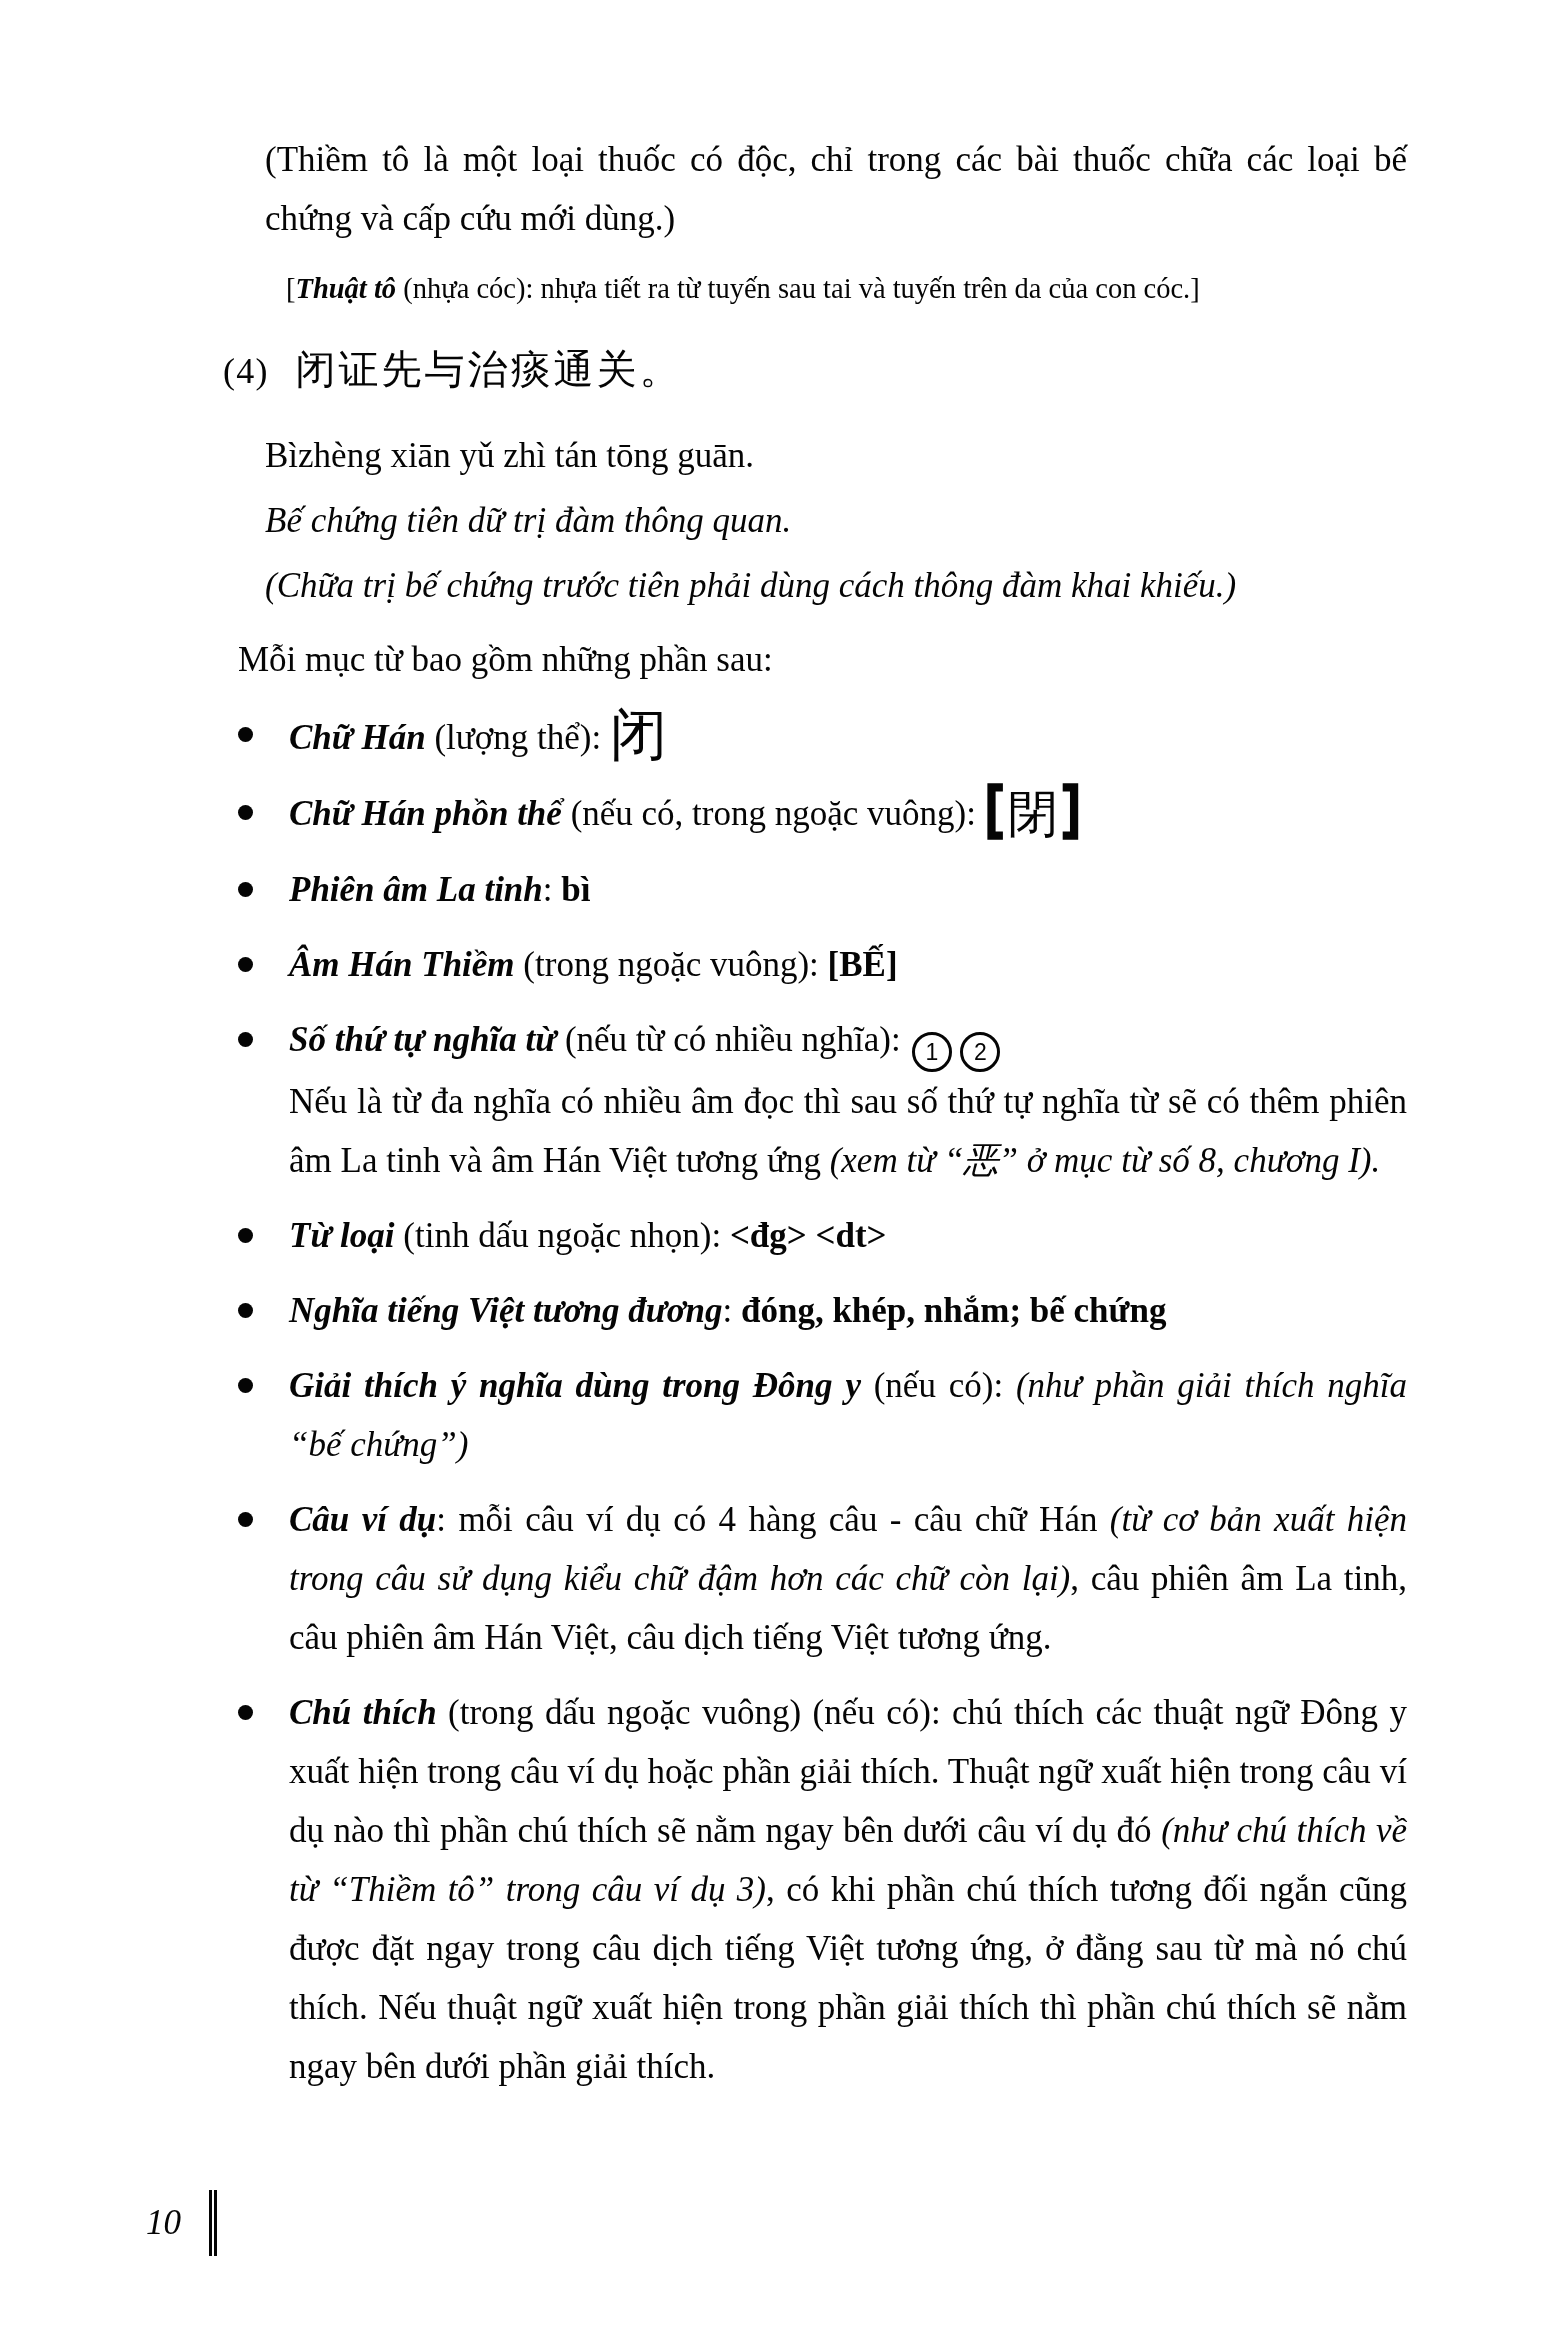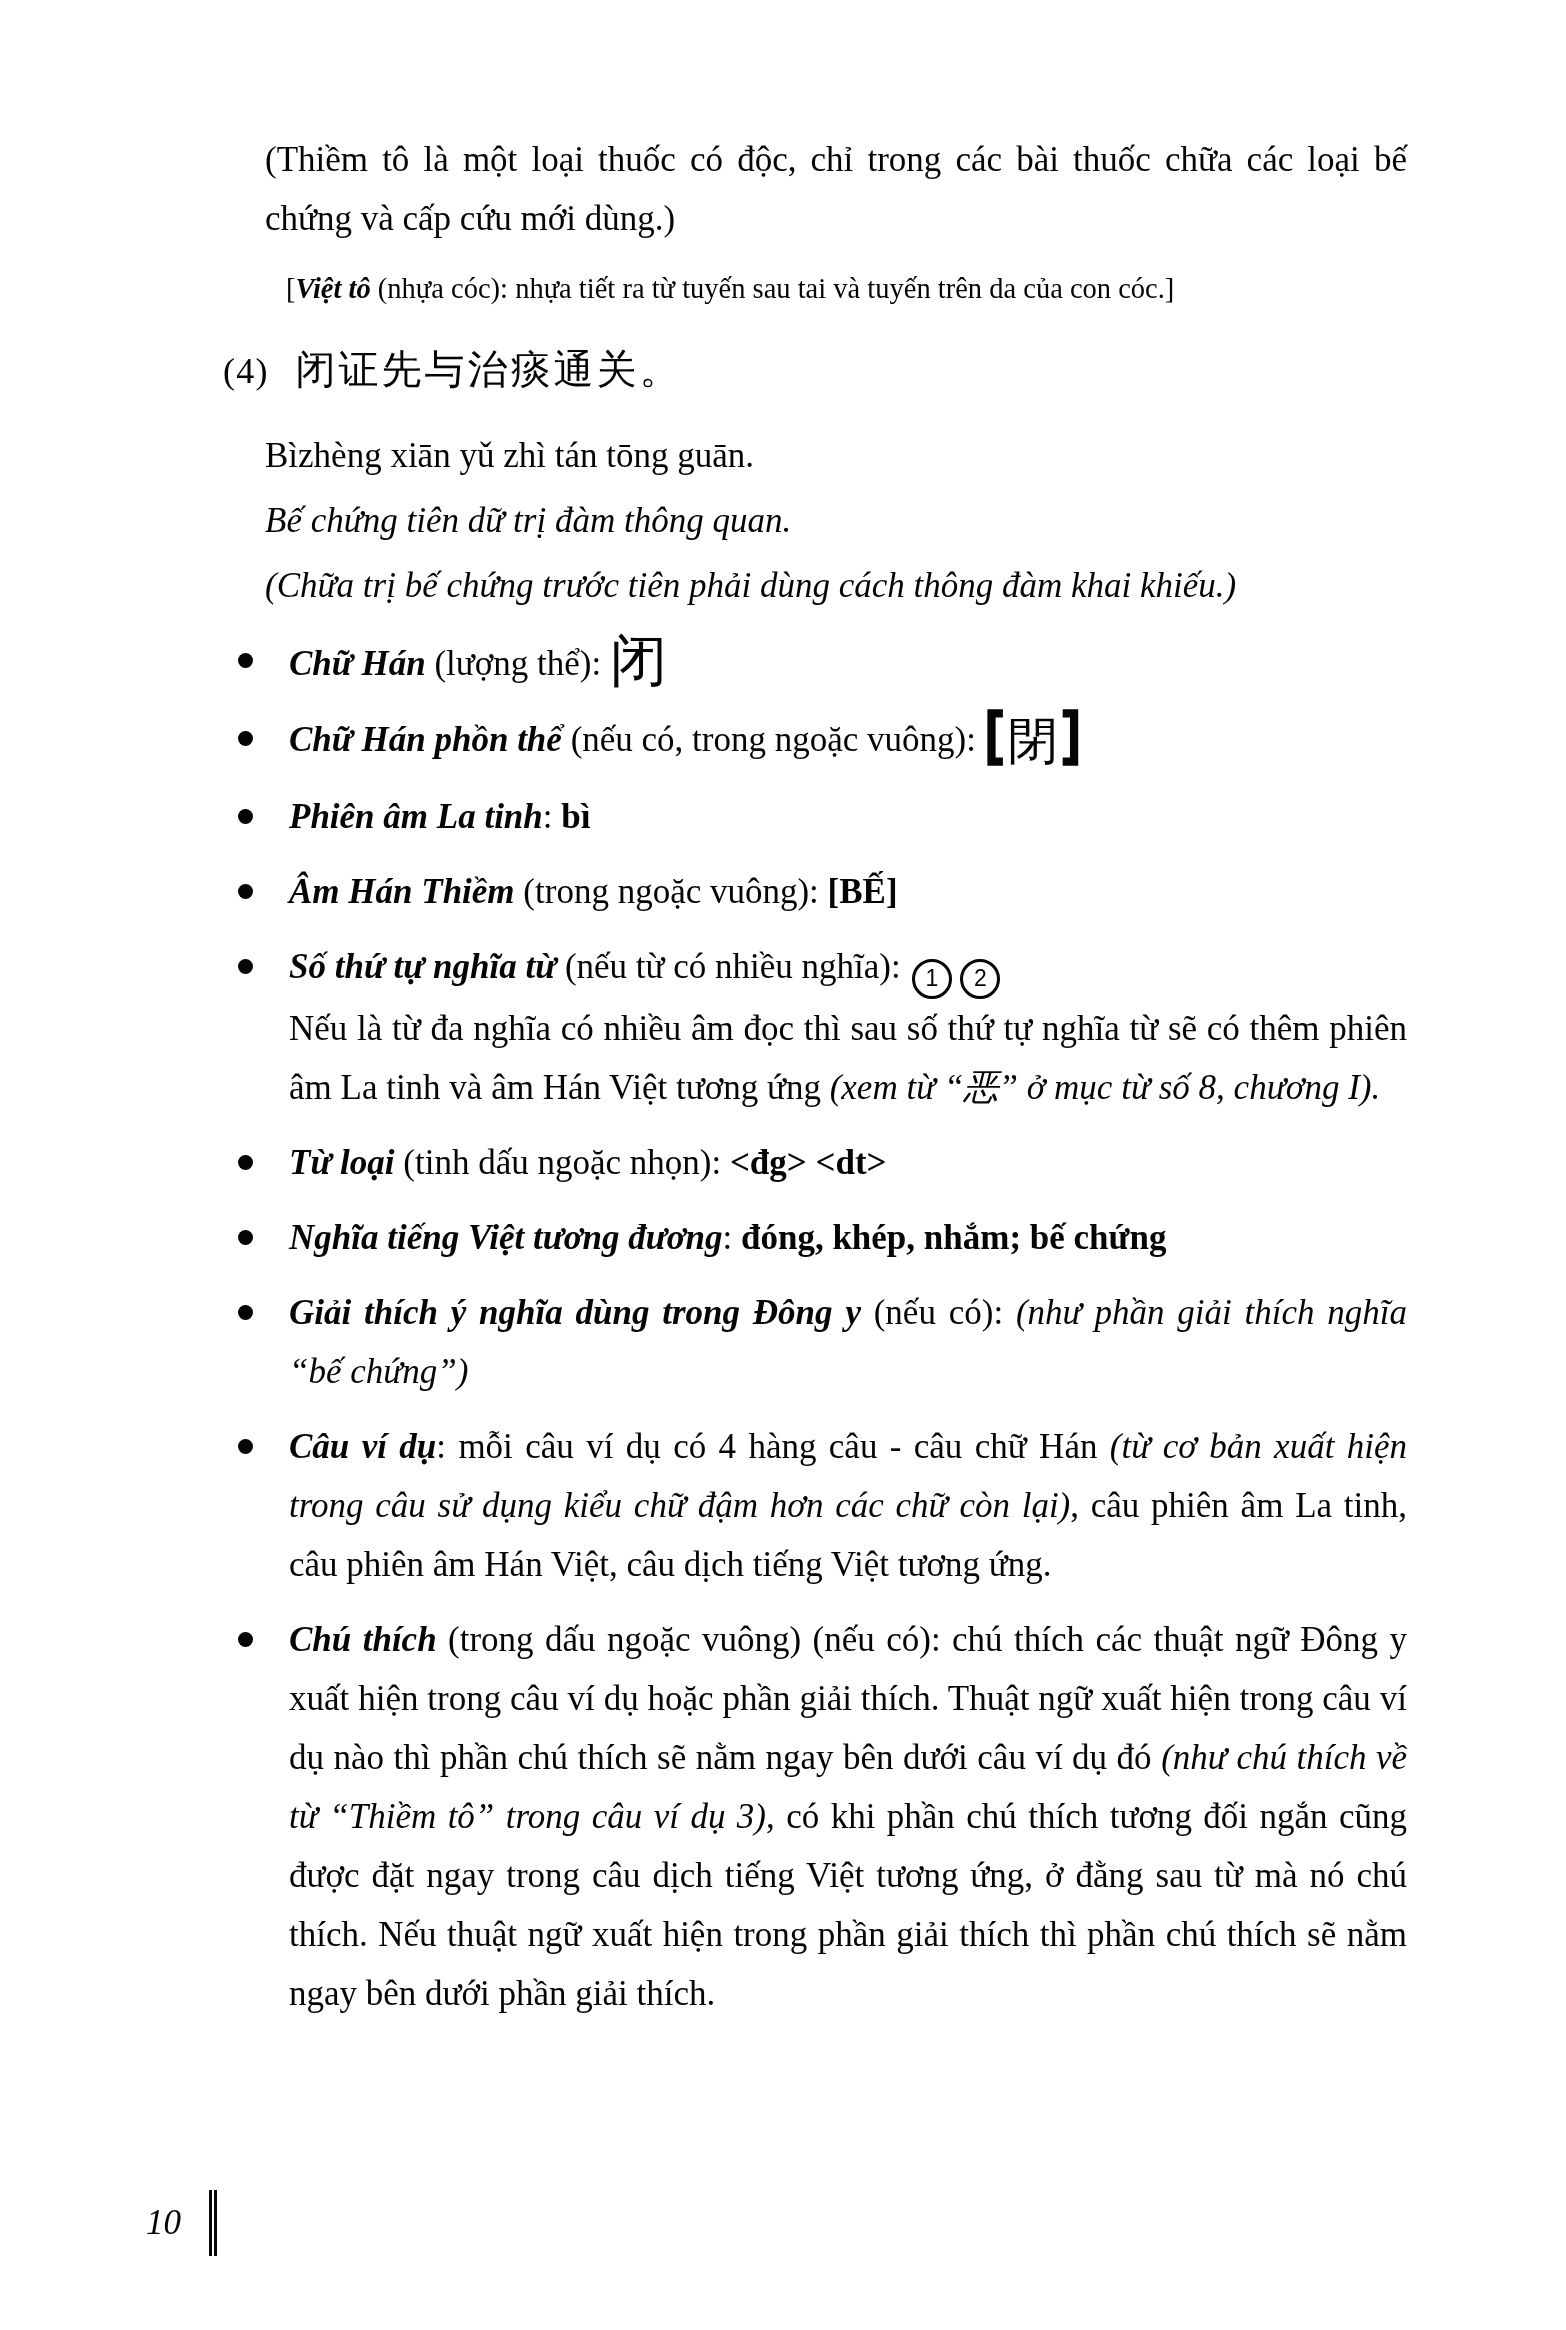--- a/index.html
+++ b/index.html
@@ -91,32 +91,33 @@
   }
 </style>
 </head>
 <body>
 
 <div class="page">
   <main class="content">
 
     <p class="ind">(Thiềm tô là một loại thuốc có độc, chỉ trong các bài thuốc chữa các loại bế chứng và cấp cứu mới dùng.)</p>
 
-    <p class="p-note2"><span>[</span><span class="lbl">Việt tô</span><span> (nhựa cóc): nhựa tiết ra từ tuyến sau tai và tuyến trên da của con cóc.]</span></p>
+    <p class="p-note2"><span>[</span><span class="lbl">Thuật tô</span><span> (nhựa cóc): nhựa tiết ra từ tuyến sau tai và tuyến trên da của con cóc.]</span></p>
 
     <p class="p-ex">
       <span class="ex-num">(4)</span><span class="hanzi" lang="zh">闭证先与治痰通关。</span>
     </p>
 
     <p class="ind p-pinyin">Bìzhèng xiān yǔ zhì tán tōng guān.</p>
 
     <p class="ind p-hanviet">Bế chứng tiên dữ trị đàm thông quan.</p>
 
     <p class="ind p-viet">(Chữa trị bế chứng trước tiên phải dùng cách thông đàm khai khiếu.)</p>
 
+    <p class="p-intro">Mỗi mục từ bao gồm những phần sau:</p>
 
     <ul class="items">
 
       <li>
         <span class="bullet"></span>
         <p class="oneline"><span class="lbl">Chữ Hán</span><span> (lượng thể): </span><span class="hz-big" lang="zh">闭</span></p>
       </li>
 
       <li>
         <span class="bullet"></span>

